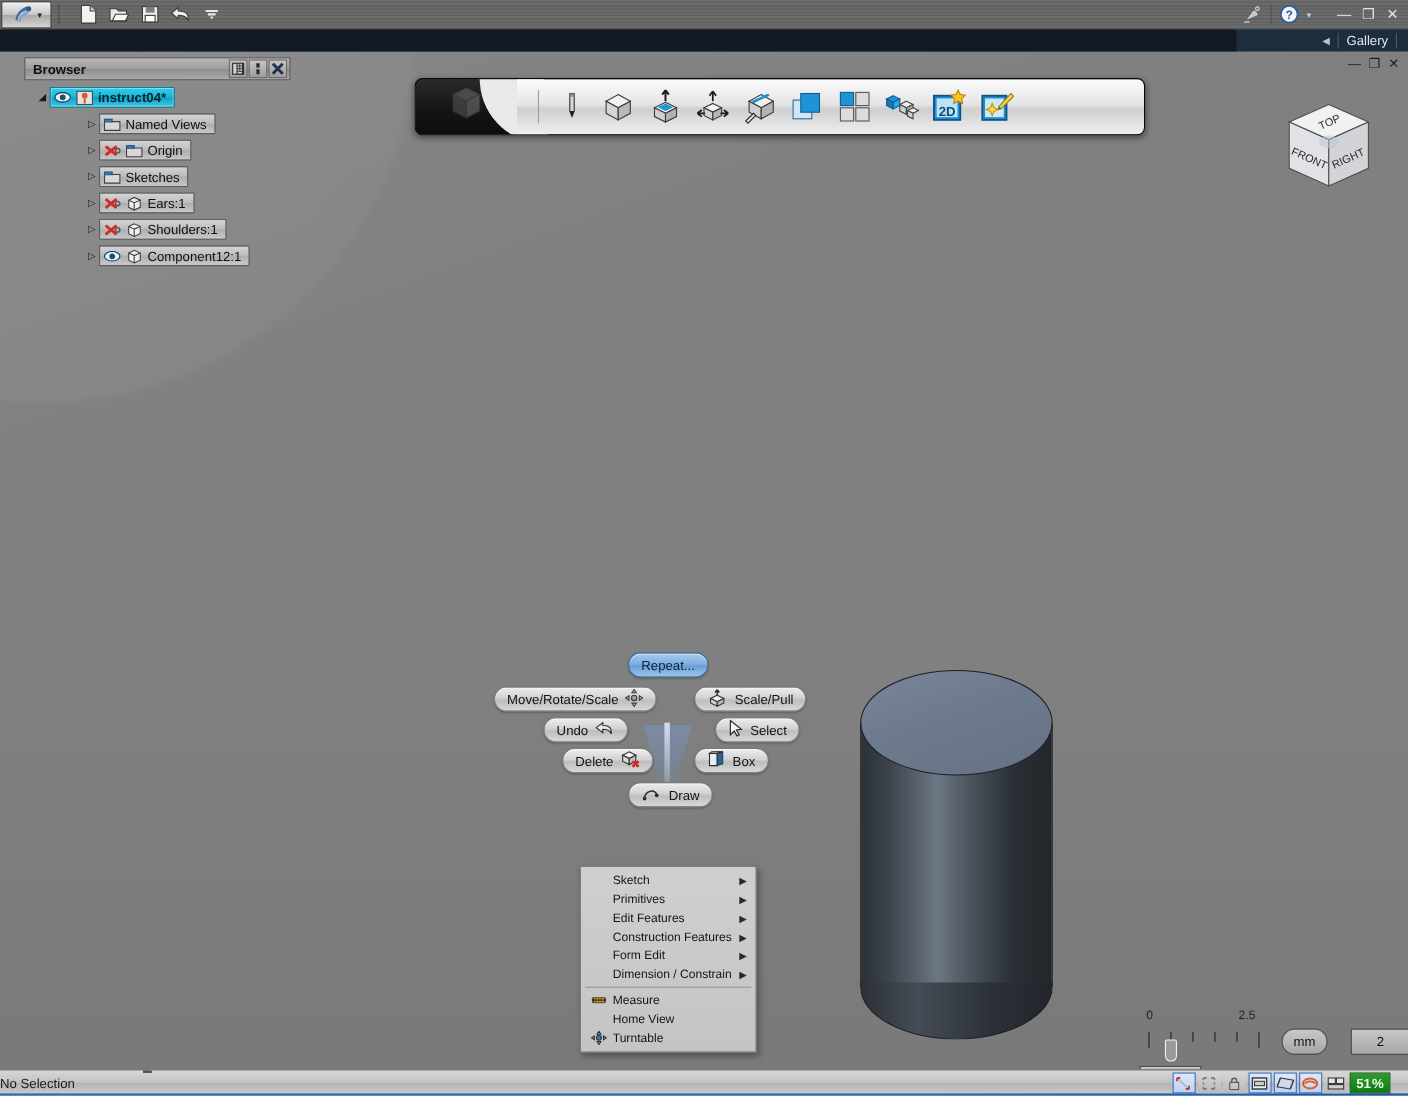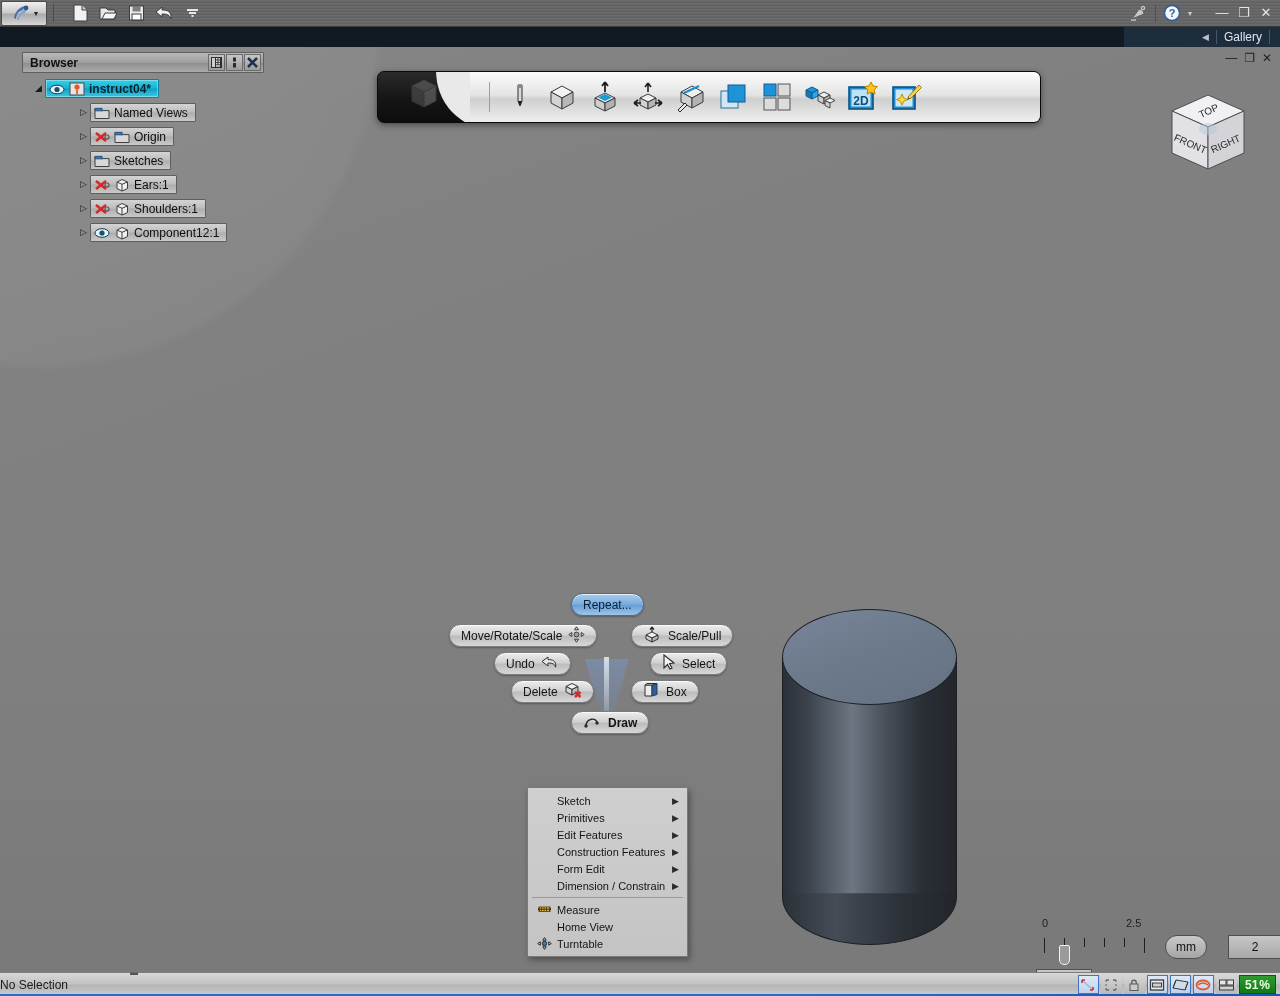--- a/index.html
+++ b/index.html
@@ -219,21 +219,21 @@
   }
 
   
   .statusbar {
     position:absolute; left:0; top:972px; width:1280px; height:24px;
     background: linear-gradient(180deg,#d8d8d8 0%,#c2c2c2 48%,#b4b4b4 52%,#cdcdcd 100%);
     border-top:1px solid #7d7d7d;
     display:flex; align-items:center;
   }
   .sb-text { position:absolute; left:0; right:0; font-size:12px; color:#1a1a1a; }
-  .sb-right { margin-left:auto; display:flex; align-items:center; gap:2px; padding-right:4px; z-index:2;}
+  .sb-right { margin-left:auto; display:flex; align-items:center; gap:2px; padding-right:16px; z-index:2;}
   .sb-ic {
     width:21px; height:19px; display:flex; align-items:center; justify-content:center;
     background: linear-gradient(180deg,#d6d6d6,#b8b8b8);
   }
   .sb-ic.on { border:1px solid #3f74c4; background: linear-gradient(180deg,#dfe9f7,#bed2ee); }
   .sb-zoom {
     height:19px; padding:0 5px; display:flex; align-items:center; gap:1px;
     background: linear-gradient(180deg,#2f9b2f,#0f7a12);
     border:1px solid #0a5a0c;
     font-size:12px; font-weight:bold; color:#eaffe8;
@@ -652,21 +652,21 @@
         <span>
           <svg width="18" height="16" viewBox="0 0 18 16">
               <path d="M8 1.5 L14 4.5 L8 7.5 L2 4.5 Z" fill="#f2f2f2" stroke="#333"></path>
               <path d="M2 4.5 L8 7.5 V13 L2 10 Z" fill="#d6d6d6" stroke="#333"></path>
               <path d="M14 4.5 L8 7.5 V13 L14 10 Z" fill="#bcbcbc" stroke="#333"></path>
               <path d="M11 10 L16.5 15 M16.5 10 L11 15" stroke="#d32a2a" stroke-width="2.4"></path>
             </svg>
         </span>
       </div>
 
-      <div class="mm-item" style="left:571px; top:664px;font-weight:bold;">
+      <div class="mm-item" style="left:571px; top:664px;">
         <span>
           <svg width="19" height="15" viewBox="0 0 19 15">
               <path d="M3 12 C3 4, 14 3, 14 9" fill="none" stroke="#2b2b2b" stroke-width="1.4"></path>
               <circle cx="3" cy="12" r="1.7" fill="#2b2b2b"></circle>
               <circle cx="14" cy="9" r="1.7" fill="#2b2b2b"></circle>
             </svg>
         </span>
         <span>Draw</span>
       </div>
 

